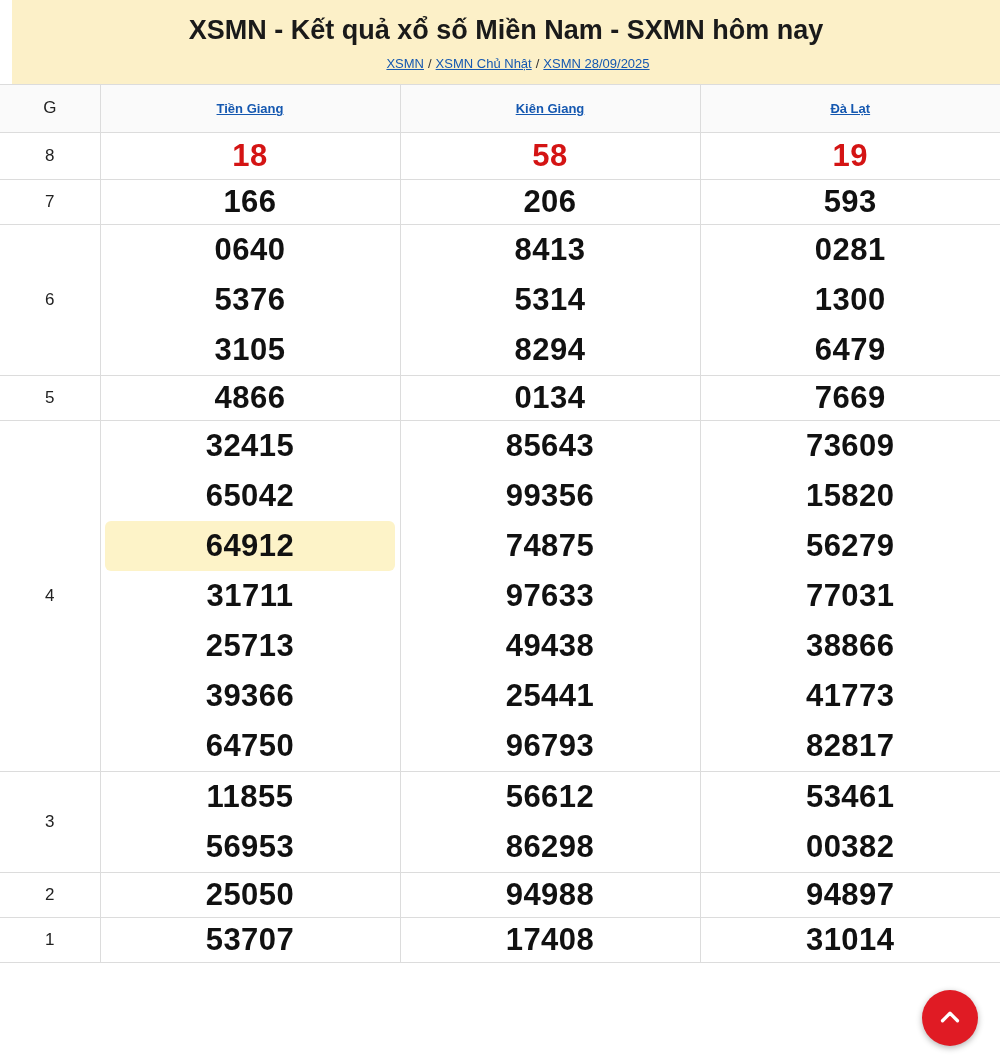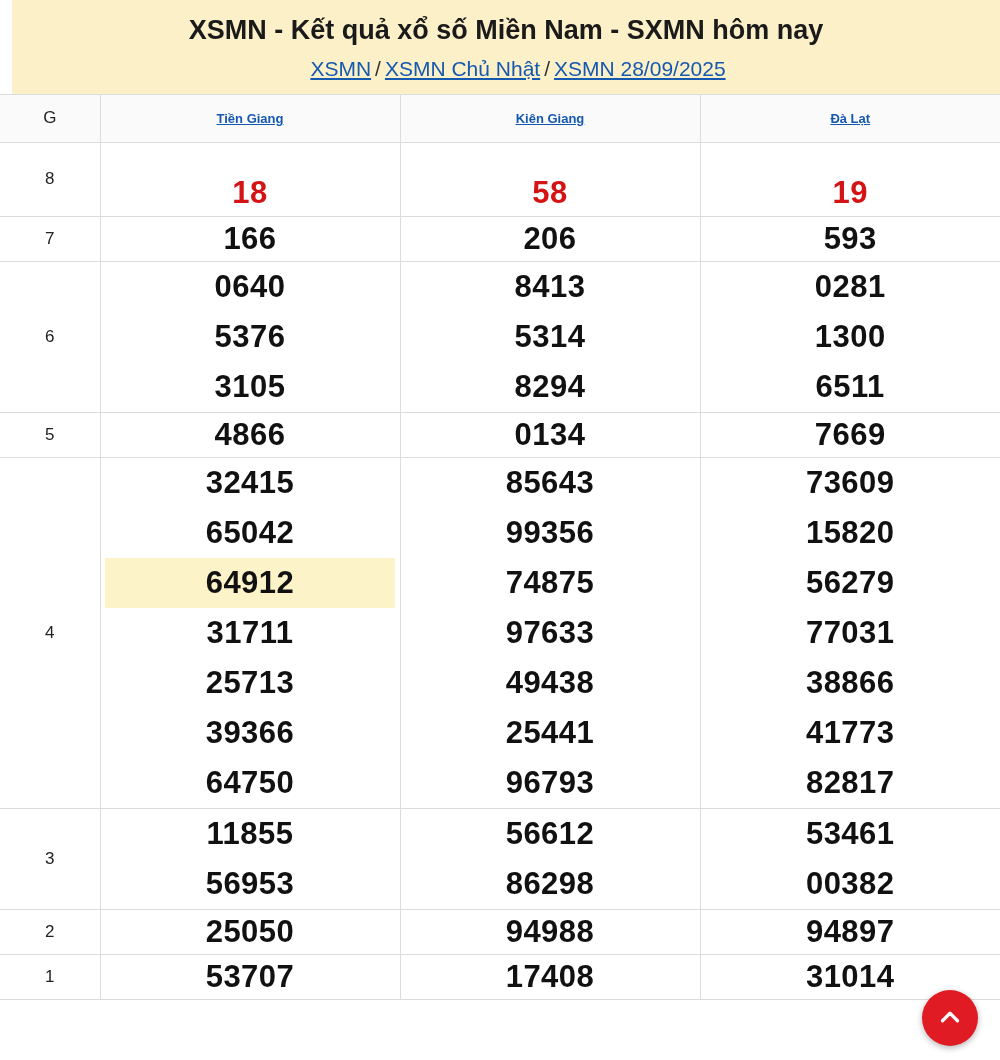--- a/index.html
+++ b/index.html
@@ -23,21 +23,21 @@
     margin-left: 12px;
   }
   .header-title {
     font-size: 27px;
     font-weight: bold;
     color: #1a1a1a;
     line-height: 1.2;
     margin: 0 0 10px 0;
   }
   .breadcrumb {
-    font-size: 21px;
+    font-size: 13px;
     color: #1558b0;
     line-height: 1.2;
     padding-left: 24px;
   }
   .breadcrumb a {
     color: #1558b0;
     text-decoration: underline;
   }
   .breadcrumb .sep {
     color: #333;
@@ -101,22 +101,23 @@
   }
   .num {
     display: block;
     line-height: 50px;
     height: 50px;
   }
   .num.hl {
     background: #fdf3c8;
     width: 290px;
     margin: 0 auto;
-  }
-  .row-8 .num { line-height: 46px; height: 46px; margin-top: 27px; }
+    border-radius: 6px;
+  }
+  .row-8 .num { line-height: 46px; height: 46px; }
   .row-7 .num { line-height: 44px; height: 44px; }
   .row-5 .num { line-height: 44px; height: 44px; }
   .row-2 .num, .row-1 .num { line-height: 44px; height: 44px; }
   .fab {
     position: absolute;
     right: 22px;
     bottom: 14px;
     width: 56px;
     height: 56px;
     border-radius: 50%;
@@ -189,21 +190,21 @@
             <span class="num">3105</span>
           </td>
           <td class="val-cell">
             <span class="num">8413</span>
             <span class="num">5314</span>
             <span class="num">8294</span>
           </td>
           <td class="val-cell">
             <span class="num">0281</span>
             <span class="num">1300</span>
-            <span class="num">6511</span>
+            <span class="num">6479</span>
           </td>
         </tr>
         <tr class="row-5">
           <td class="g-cell">5</td>
           <td class="val-cell">
             <span class="num">4866</span>
           </td>
           <td class="val-cell">
             <span class="num">0134</span>
           </td>

